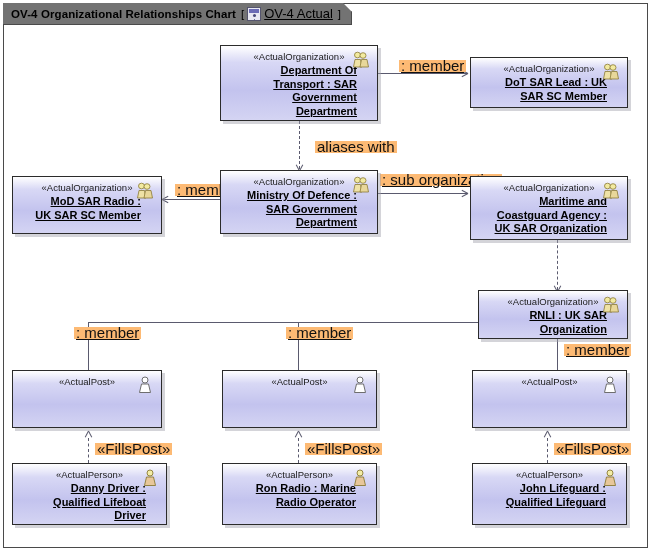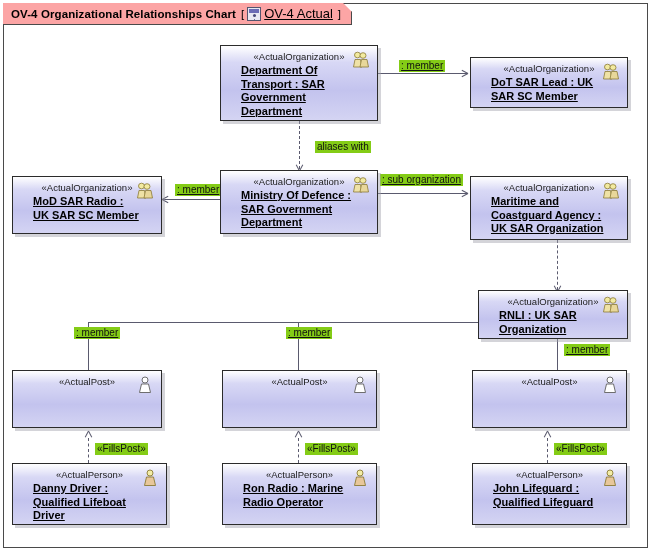--- a/index.html
+++ b/index.html
@@ -31,21 +31,21 @@
   }
   .frame-tab {
     position: absolute;
     left: 3px;
     top: 3px;
     height: 22px;
     border: 1px solid #4a4a4a;
     border-left: none;
     border-top: none;
     box-sizing: border-box;
-    background: #fca5a5;
+    background: #737373;
     padding: 0 10px 0 8px;
     display: flex;
     align-items: center;
     white-space: nowrap;
     
     clip-path: polygon(0 0, calc(100% - 9px) 0, 100% 9px, 100% 100%, 0 100%);
   }
   .frame-title {
     font-size: 11.5px;
     font-weight: bold;
@@ -110,21 +110,21 @@
     line-height: 12px;
     text-align: center;
     width: 100%;
     pointer-events: none;
   }
   .node-name {
     font-size: 11px;
     font-weight: bold;
     color: #000000;
     text-decoration: underline;
-    text-align: left;
+    text-align: right;
     line-height: 13.5px;
     padding: 1px 20px 0 20px;
     box-sizing: border-box;
     width: 100%;
   }
 
   
   .node-icon {
     position: absolute;
     right: 6px;
@@ -162,24 +162,24 @@
   .arrow.up::before   { width: 1px; height: 7px; left: 4px; top: 2px; transform: rotate(-28deg); transform-origin: top center; }
   .arrow.up::after    { width: 1px; height: 7px; left: 4px; top: 2px; transform: rotate(28deg);  transform-origin: top center; }
   .arrow.right::before{ width: 7px; height: 1px; left: 0; top: 4px; transform: rotate(28deg); transform-origin: right center; }
   .arrow.right::after { width: 7px; height: 1px; left: 0; top: 4px; transform: rotate(-28deg); transform-origin: right center; }
   .arrow.left::before { width: 7px; height: 1px; left: 2px; top: 4px; transform: rotate(28deg); transform-origin: left center; }
   .arrow.left::after  { width: 7px; height: 1px; left: 2px; top: 4px; transform: rotate(-28deg); transform-origin: left center; }
 
   
   .elabel {
     position: absolute;
-    font-size: 10px;
+    font-size: 15px;
     color: #111111;
     white-space: nowrap;
-    background: #84cc16;
+    background: #fdba74;
     padding: 0 2px;
     line-height: 12px;
   }
   .elabel.u { text-decoration: underline; }
 </style>
 </head>
 <body>
 
 <div id="canvas">
 

